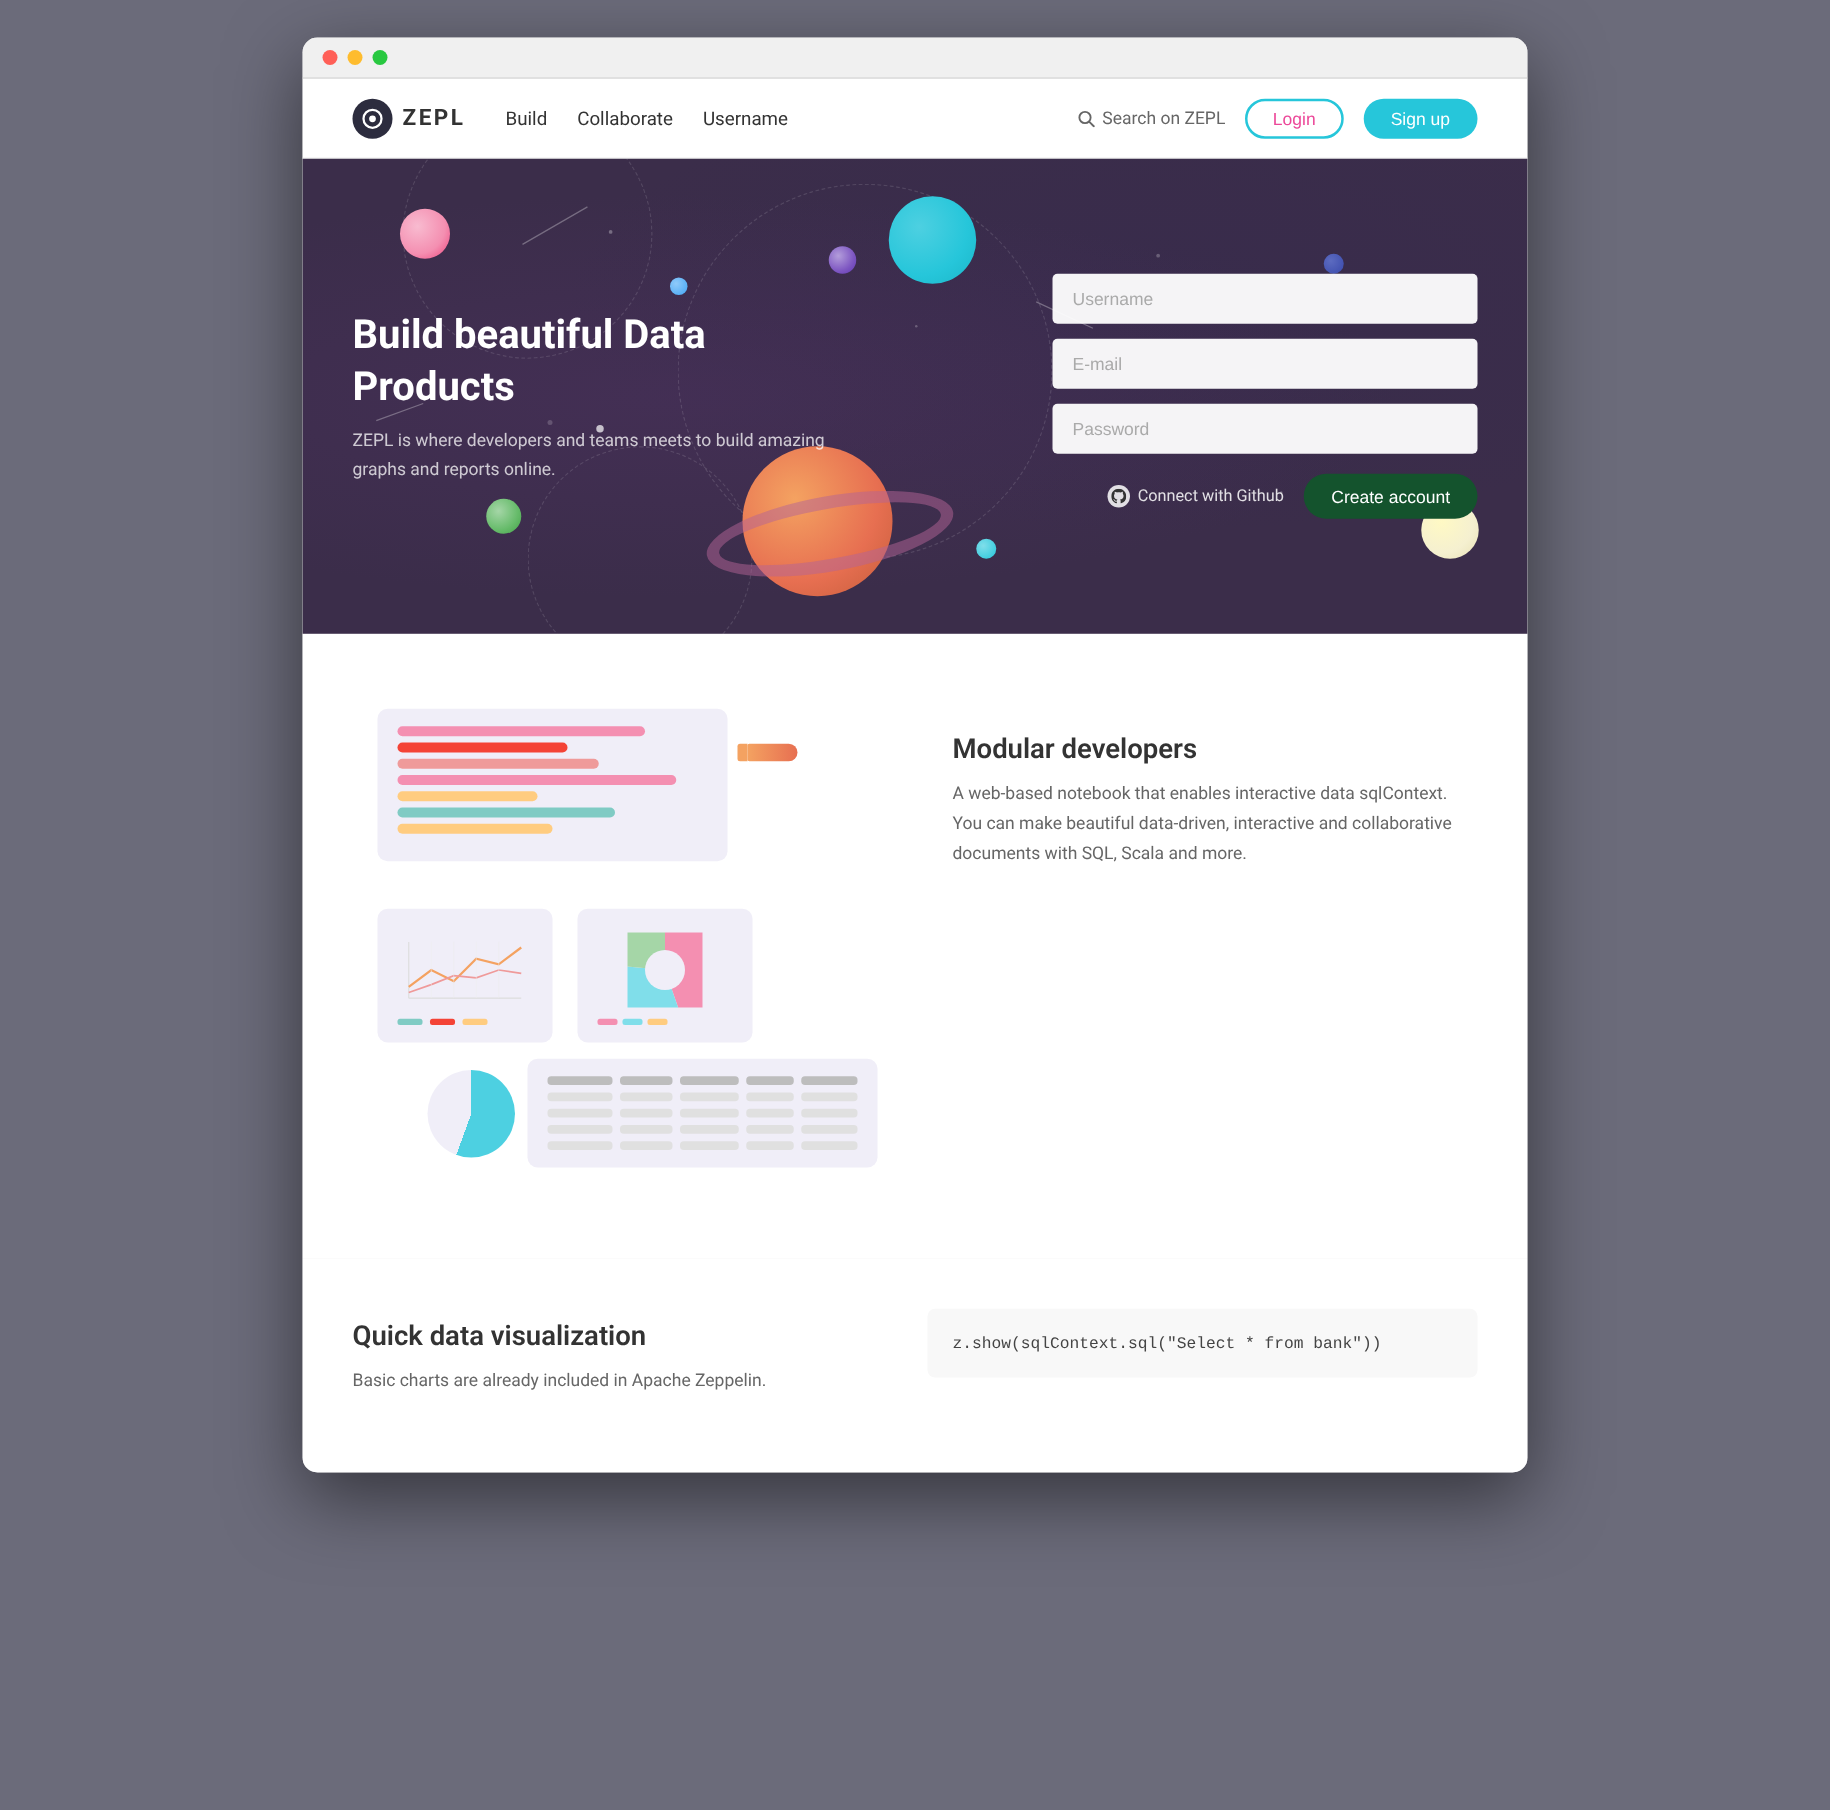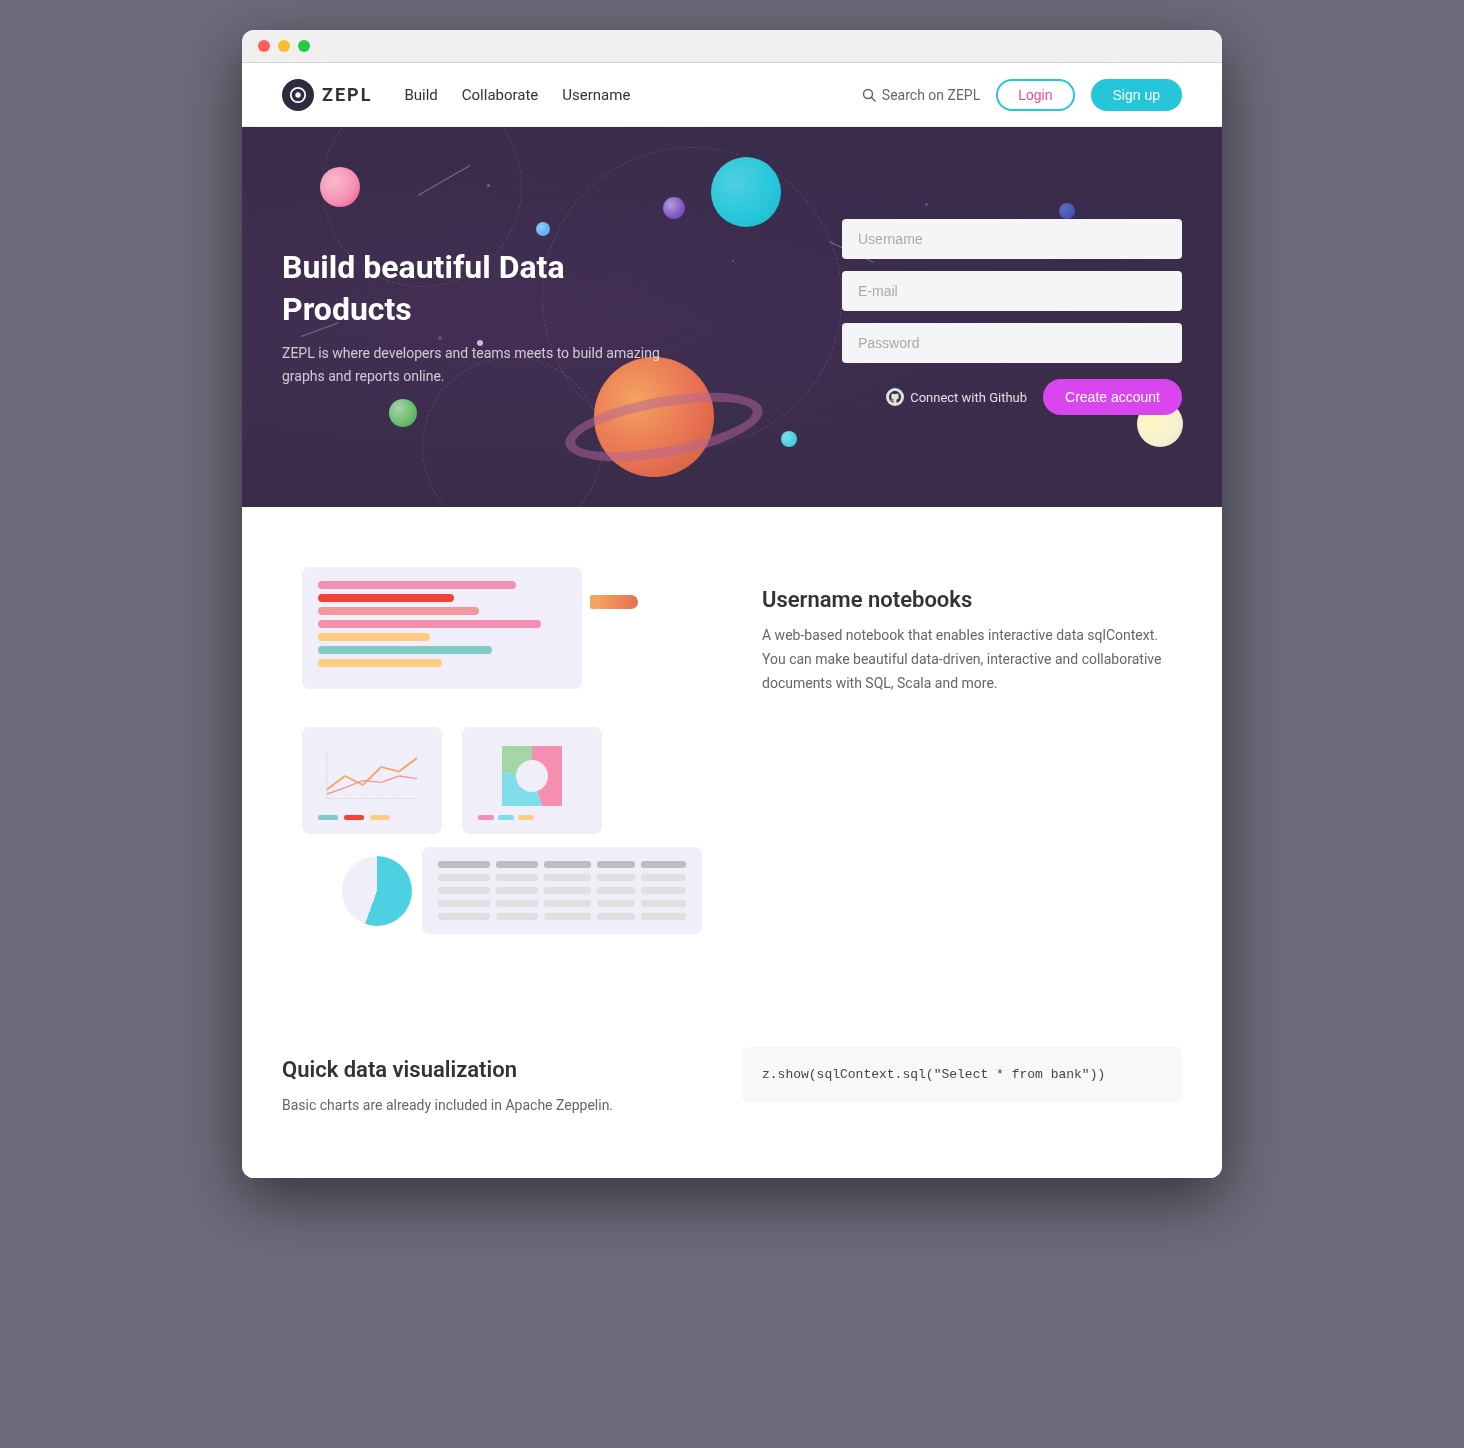--- a/index.html
+++ b/index.html
@@ -296,21 +296,21 @@
       background: rgba(255,255,255,0.85);
       border-radius: 50%;
       display: flex;
       align-items: center;
       justify-content: center;
       color: #333;
       font-size: 12px;
     }
 
     .btn-create {
-      background: #d946ef;
+      background: #14532d;
       color: #fff;
       border: none;
       padding: 10px 22px;
       border-radius: 20px;
       font-size: 14px;
       cursor: pointer;
       font-weight: 500;
       white-space: nowrap;
     }
 
@@ -660,21 +660,21 @@
               <div class="table-cell" style="width:40px;background:#e0e0e0;"></div>
               <div class="table-cell" style="width:48px;background:#e0e0e0;"></div>
             </div>
           </div>
         </div>
       </div>
 
     </div>
 
     <div class="right-content">
-      <h2 class="section-title">Username notebooks</h2>
+      <h2 class="section-title">Modular developers</h2>
       <p class="section-desc">A web-based notebook that enables interactive data sqlContext. You can make beautiful data-driven, interactive and collaborative documents with SQL, Scala and more.</p>
     </div>
   </div>
 
   <div class="content-section-2">
     <div class="left-content-2">
       <h2 class="section-title">Quick data visualization</h2>
       <p class="section-desc">Basic charts are already included in Apache Zeppelin.</p>
     </div>
     <div class="code-block-area">

